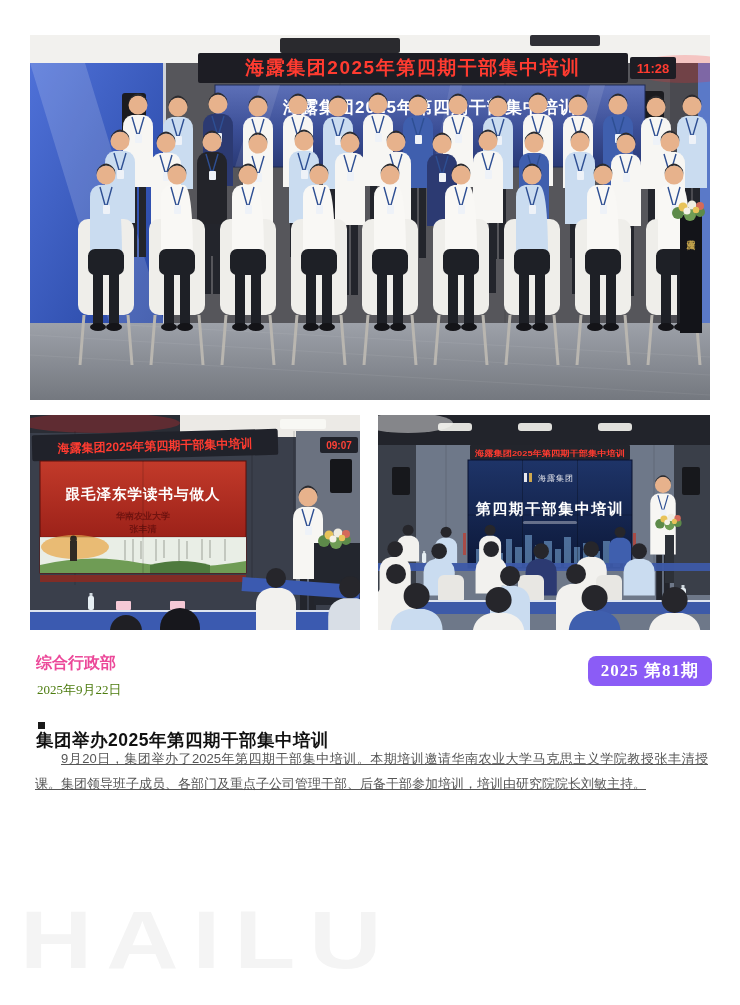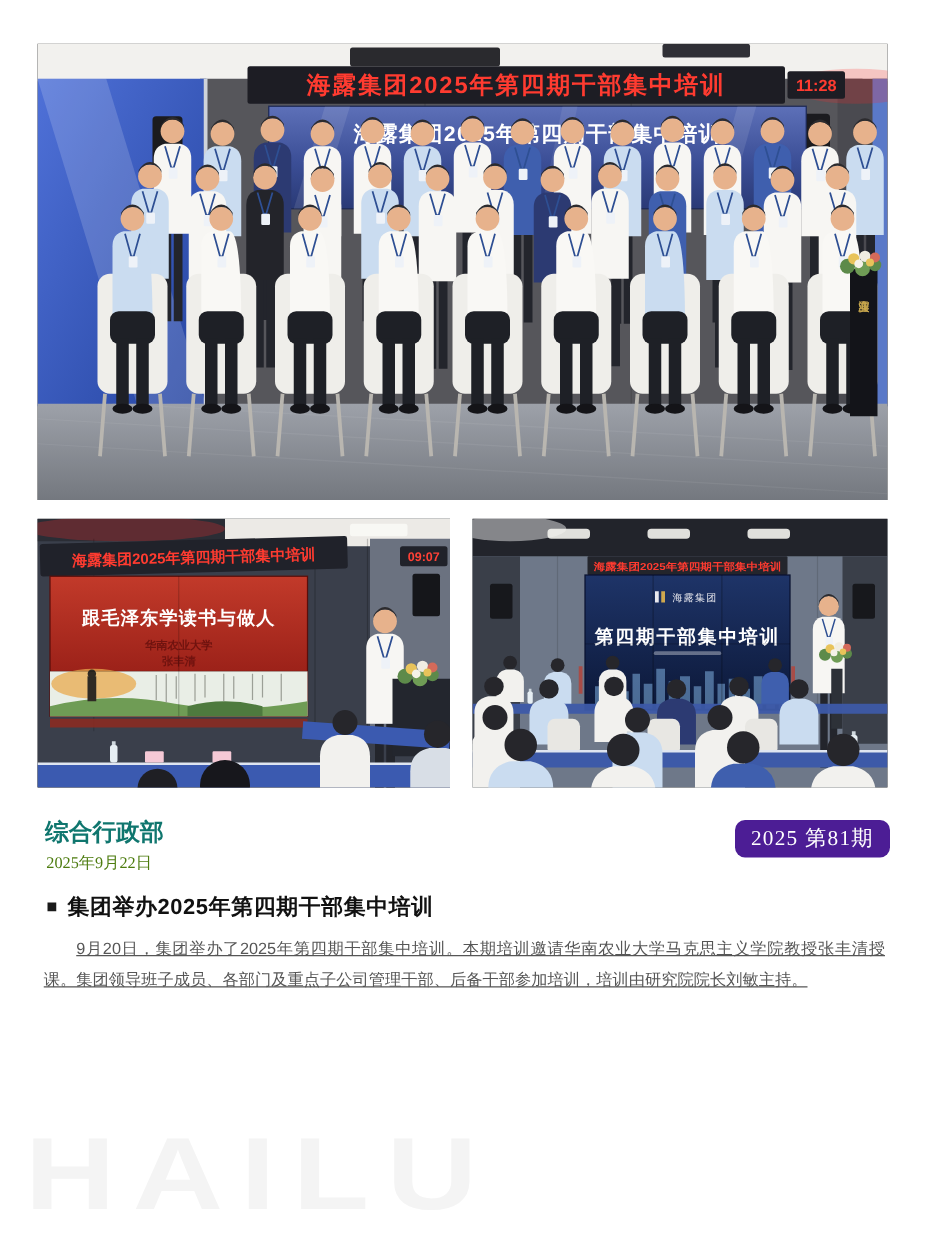--- a/index.html
+++ b/index.html
@@ -4,26 +4,26 @@
 <style>
   html,body{margin:0;padding:0;}
   body{width:740px;height:1005px;position:relative;background:#ffffff;overflow:hidden;
        font-family:"Liberation Sans",sans-serif;}
   .abs{position:absolute;}
   .photo{position:absolute;overflow:hidden;background:#444;}
   #photo-group{left:30px;top:35px;width:680px;height:365px;}
   #photo-lecture{left:30px;top:415px;width:330px;height:215px;}
   #photo-session{left:378px;top:415px;width:332px;height:215px;}
   #dept{left:36px;top:653px;font-family:"Liberation Serif",serif;font-weight:bold;
-        font-size:19px;color:#0f766e;z-index:2;}
+        font-size:16px;color:#ec4899;z-index:2;}
   #date{left:37px;top:681px;font-family:"Liberation Serif",serif;font-size:13px;color:#4d7c0f;z-index:2;}
-  #issue-badge{right:28px;top:656px;background:#4c1d95;color:#ffffff;z-index:2;
-        font-family:"Liberation Serif",serif;font-weight:normal;font-size:17px;
+  #issue-badge{right:28px;top:656px;background:#8b5cf6;color:#ffffff;z-index:2;
+        font-family:"Liberation Serif",serif;font-weight:bold;font-size:17px;
         padding:3px 13px 4px;border-radius:8px;letter-spacing:1px;}
-  #title-row{left:36px;top:714px;width:660px;display:flex;align-items:flex-start;z-index:2;}
+  #title-row{left:36px;top:714px;width:660px;display:flex;align-items:flex-start;z-index:2;flex-direction:column;}
   #title-bullet{width:7px;height:7px;background:#1a1a1a;margin:8px 9px 0 2px;flex:none;}
   #article-title{font-size:17.5px;font-weight:bold;color:#111111;letter-spacing:.5px;line-height:23px;}
   #body-text{left:35px;top:746px;width:673px;z-index:2;font-size:13px;line-height:25px;
         color:#565656;text-align:justify;text-decoration:underline;}
   #body-text p{margin:0 0 9px;text-indent:2em;}
   #watermark{left:20px;top:898px;z-index:1;font-weight:900;font-size:100px;line-height:100px;
         letter-spacing:14px;color:#f4f4f4;font-family:"Liberation Sans",sans-serif;
         transform:scaleY(.82);transform-origin:top left;user-select:none;}
   svg text{font-family:"Liberation Sans",sans-serif;}
   svg .serif{font-family:"Liberation Serif",serif;}

